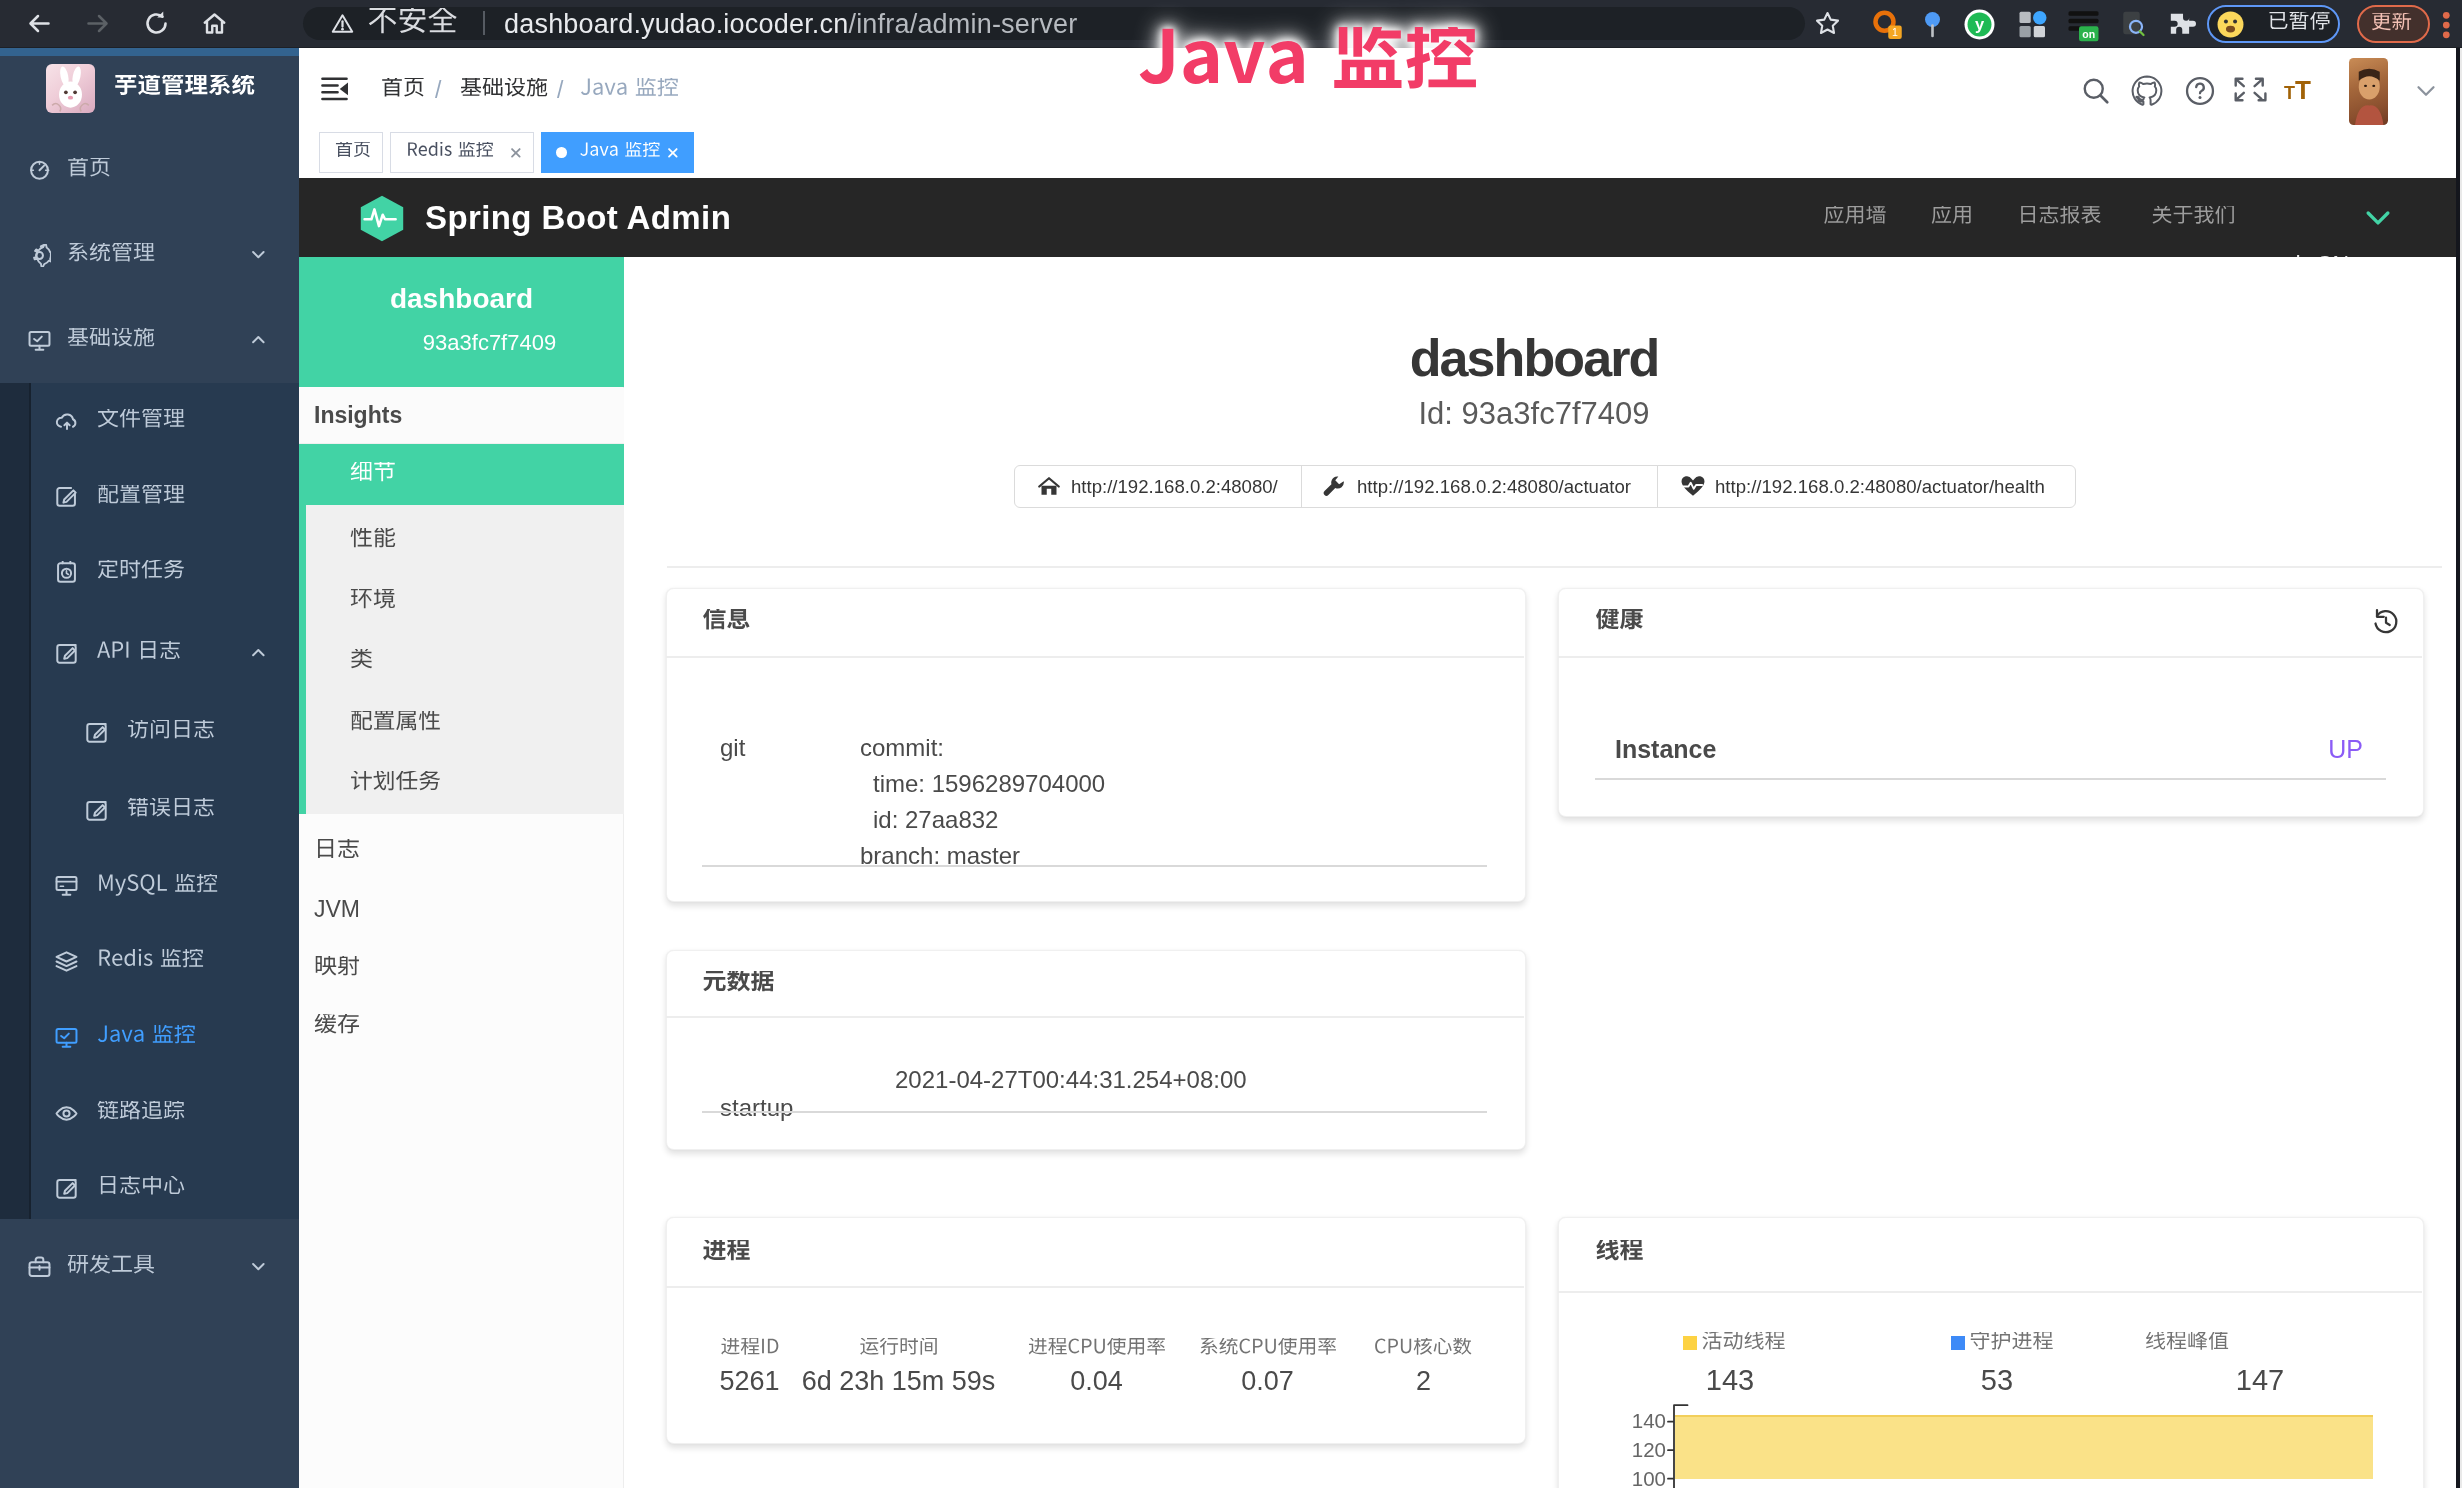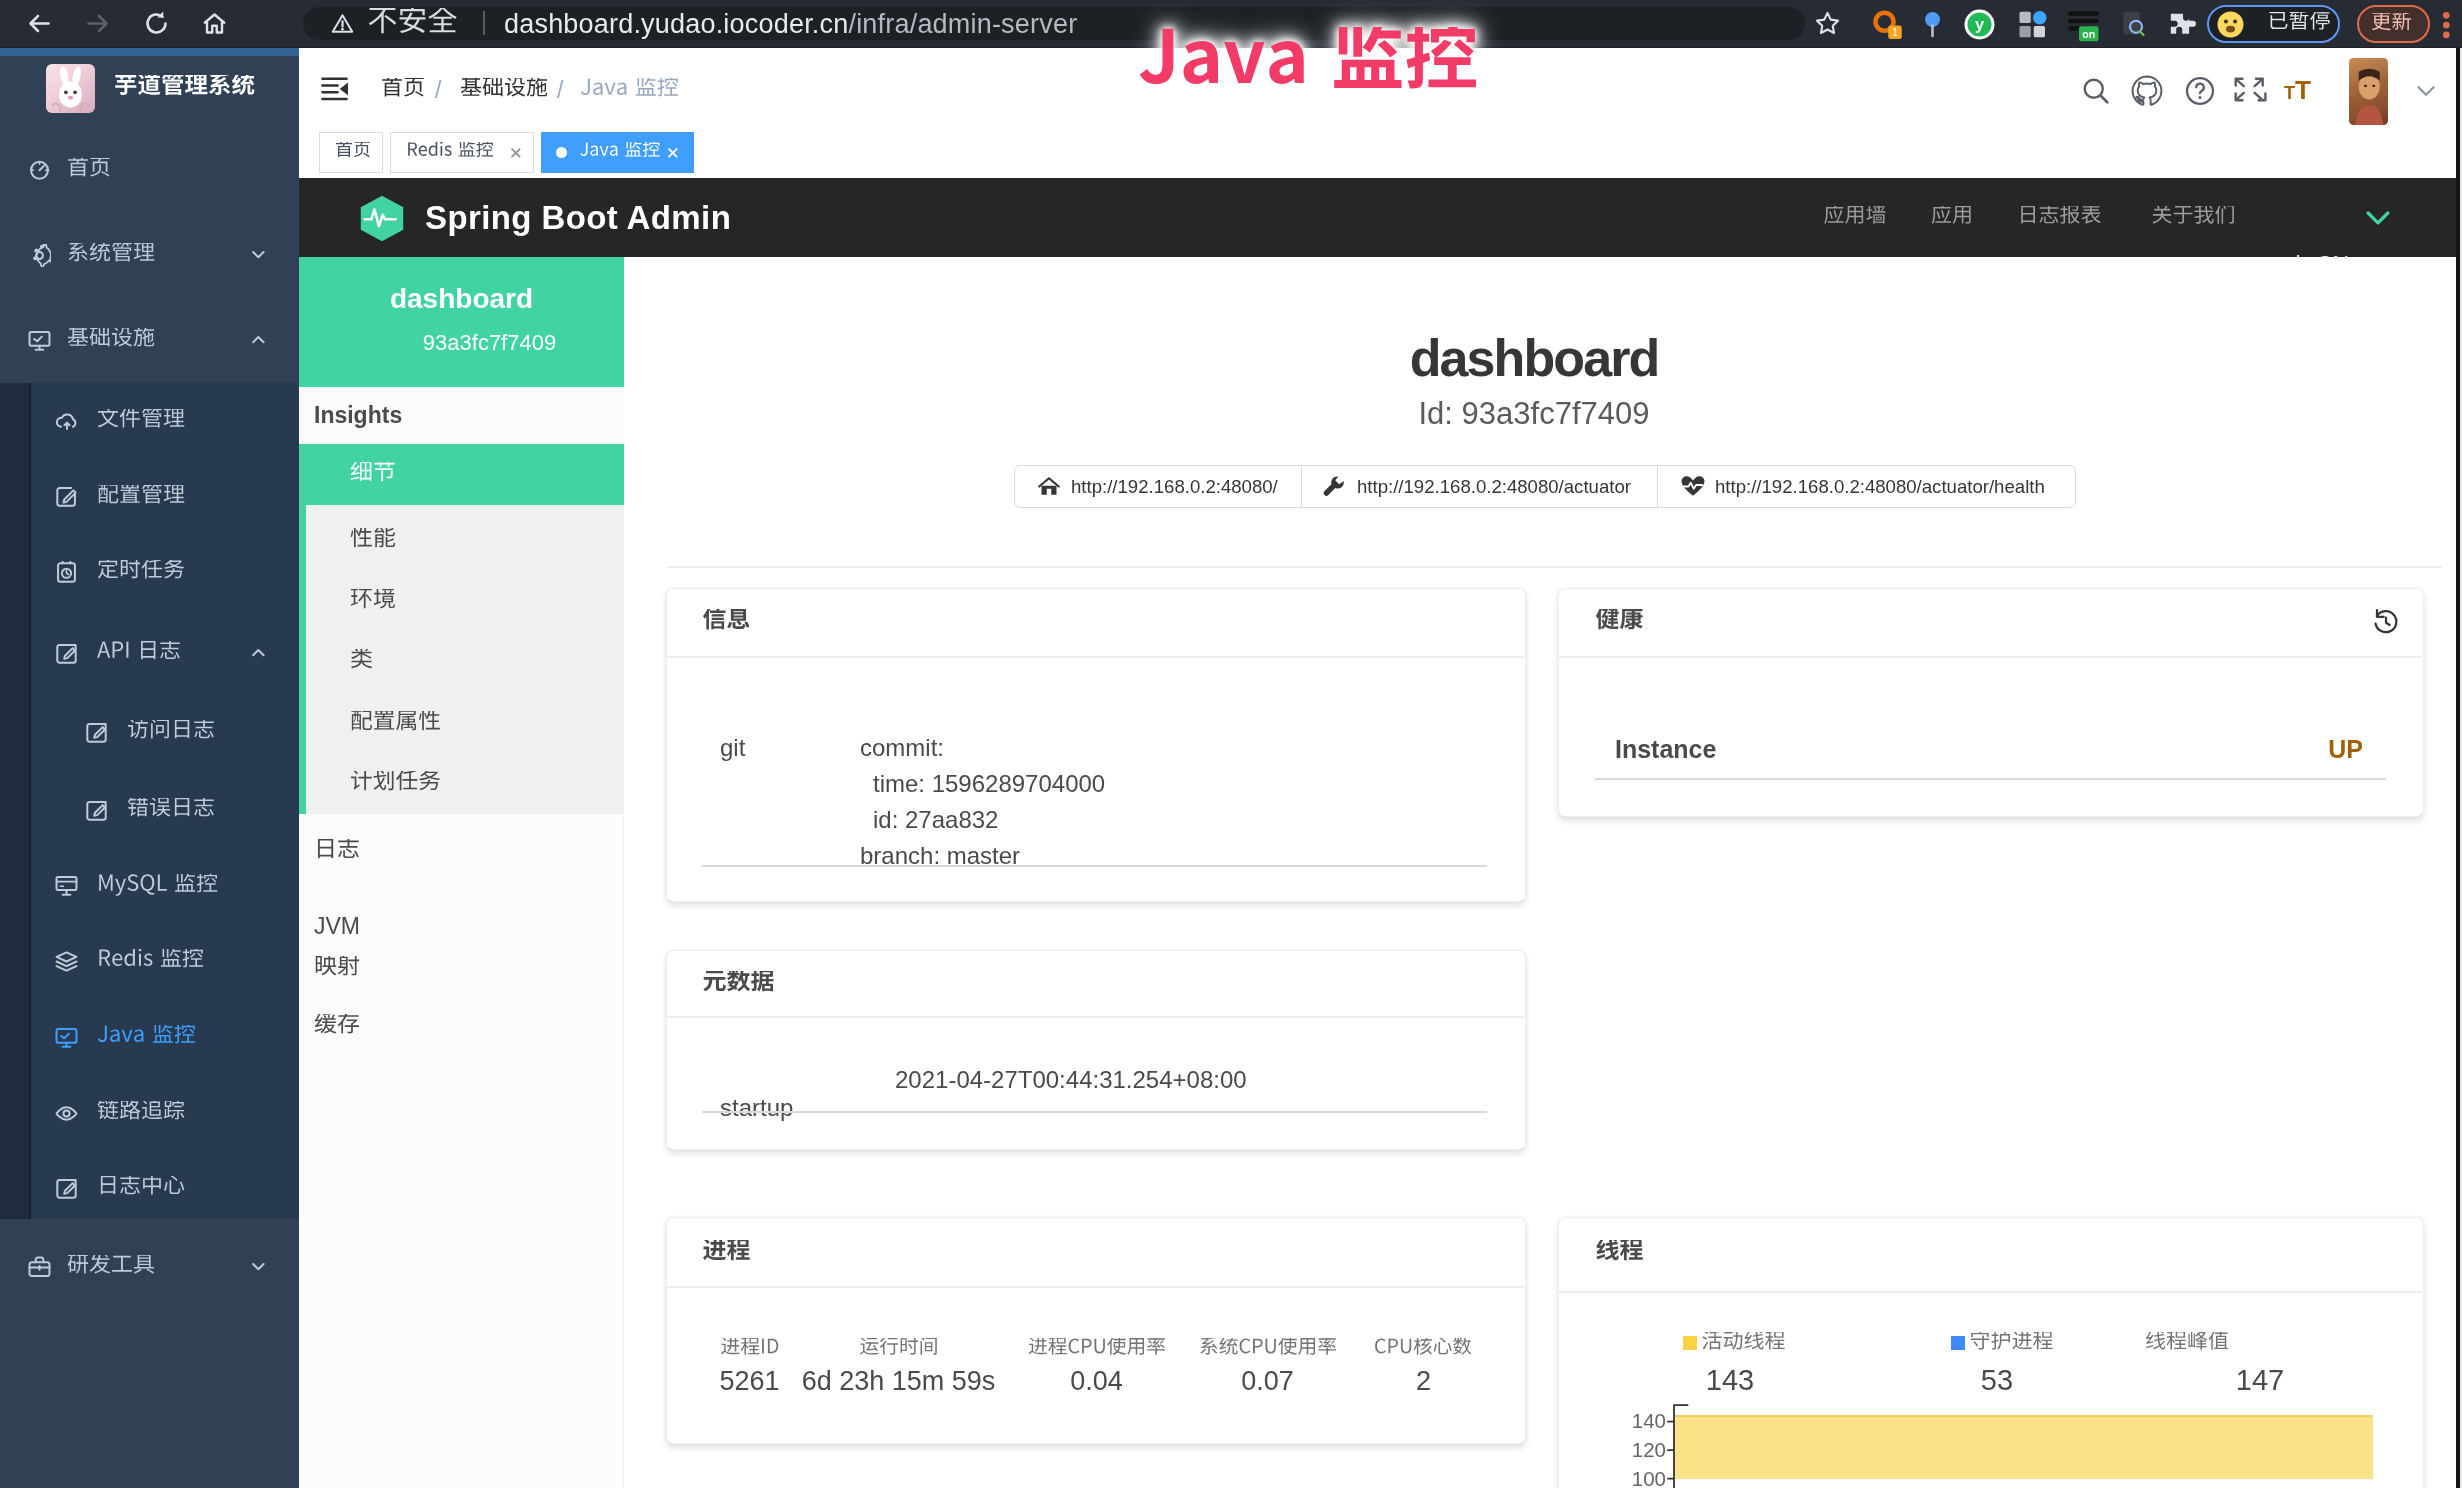--- a/index.html
+++ b/index.html
@@ -642,21 +642,21 @@
       <use href="#r4efb" x="2000"></use>
       <use href="#r52a1" x="3000"></use>
     </g>
   </svg>
 <svg class="ck" style="width:46px;height:23px;position:absolute;top:839px;left:314px;" viewBox="0 0 60.0 30">
     <g fill="#4a4a4a" transform="translate(0,22.8) scale(0.0300,-0.0300)">
       <use href="#r65e5" x="0"></use>
       <use href="#r5fd7" x="1000"></use>
     </g>
   </svg>
-<div style="position:absolute;left:314px;top:893px;width:91px;height:33px;color:#4a4a4a;font-size:23px;line-height:33px;margin-top:17px;">JVM</div>
+<div style="position:absolute;left:314px;top:893px;width:91px;height:33px;color:#4a4a4a;font-size:23px;line-height:33px;">JVM</div>
 <svg class="ck" style="width:46px;height:23px;position:absolute;top:956px;left:314px;" viewBox="0 0 60.0 30">
     <g fill="#4a4a4a" transform="translate(0,22.8) scale(0.0300,-0.0300)">
       <use href="#r6620" x="0"></use>
       <use href="#r5c04" x="1000"></use>
     </g>
   </svg>
 <svg class="ck" style="width:46px;height:23px;position:absolute;top:1014px;left:314px;" viewBox="0 0 60.0 30">
     <g fill="#4a4a4a" transform="translate(0,22.8) scale(0.0300,-0.0300)">
       <use href="#r7f13" x="0"></use>
       <use href="#r5b58" x="1000"></use>
@@ -703,21 +703,21 @@
       <use href="#b5eb7" x="1000"></use>
     </g>
   </svg>
 <svg style="position:absolute;left:2371px;top:607px;" width="30" height="30" viewBox="0 0 40 40" fill="none" stroke-linecap="round" stroke-linejoin="round">
     <path d="M8 12a14 14 0 1 1-2 10" stroke="#363636" stroke-width="3" fill="none"></path>
     <path d="M8 4v9h9" stroke="#363636" stroke-width="3" fill="none"></path>
     <path d="M20 14v7l5 3" stroke="#363636" stroke-width="3" fill="none"></path>
   </svg>
 <div style="position:absolute;left:1558px;top:656px;width:864px;height:1.5px;background:#ededed;"></div>
 <div style="position:absolute;left:1615px;top:733px;width:303px;height:33px;color:#4a4a4a;font-size:25px;font-weight:bold;line-height:33px;">Instance</div>
-<div style="position:absolute;left:2267px;top:733px;width:96px;height:33px;color:#a16207;font-size:25px;font-weight:bold;line-height:33px;text-align:right;">UP</div>
+<div style="position:absolute;left:2267px;top:733px;width:96px;height:33px;color:#8b5cf6;font-size:25px;font-weight:normal;line-height:33px;text-align:right;">UP</div>
 <div style="position:absolute;left:1595px;top:778px;width:791px;height:1.5px;background:#d9d9d9;"></div>
 <div style="position:absolute;left:666px;top:950px;width:858px;height:198px;background:#fff;border:0.8px solid #f0f0f0;border-radius:7.6px;box-shadow:0 3.8px 6px rgba(10,10,10,.12),0 0 1.5px rgba(10,10,10,.06);"></div>
 <svg class="ck" style="width:73px;height:24px;position:absolute;top:971px;left:702px;" viewBox="0 0 96.0 32">
     <g fill="#4a4a4a" transform="translate(0,24.3) scale(0.0320,-0.0320)">
       <use href="#b5143" x="0"></use>
       <use href="#b6570" x="1000"></use>
       <use href="#b636e" x="2000"></use>
     </g>
   </svg>
 <div style="position:absolute;left:666px;top:1016px;width:858px;height:1.5px;background:#ededed;"></div>

